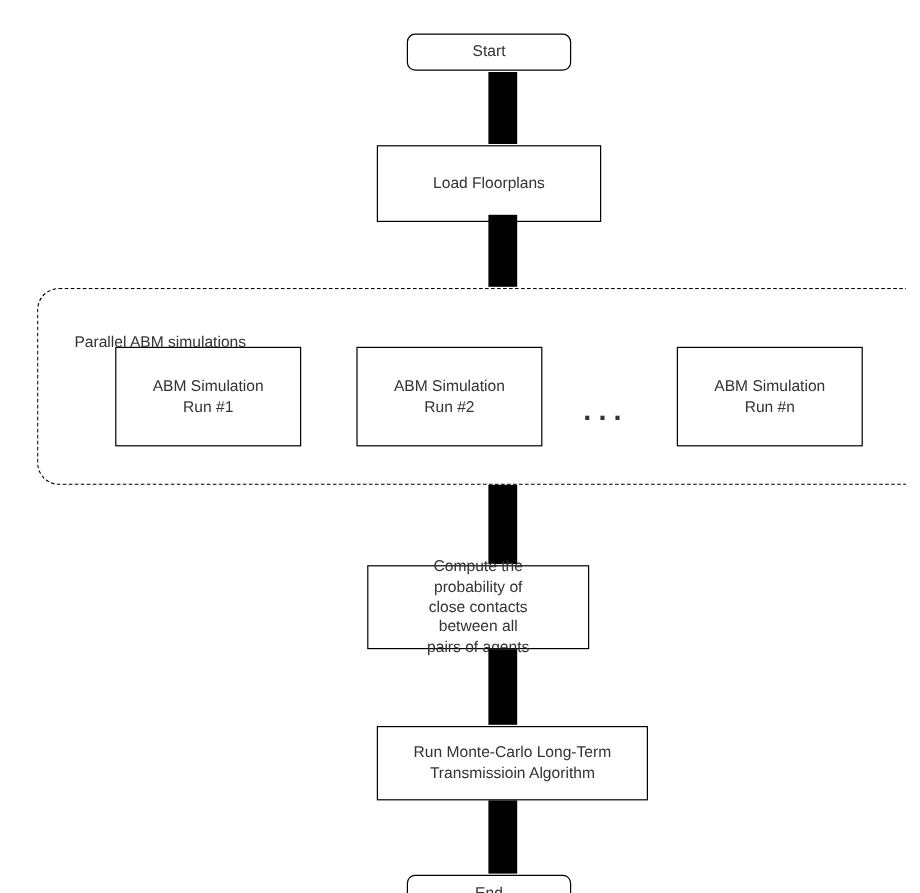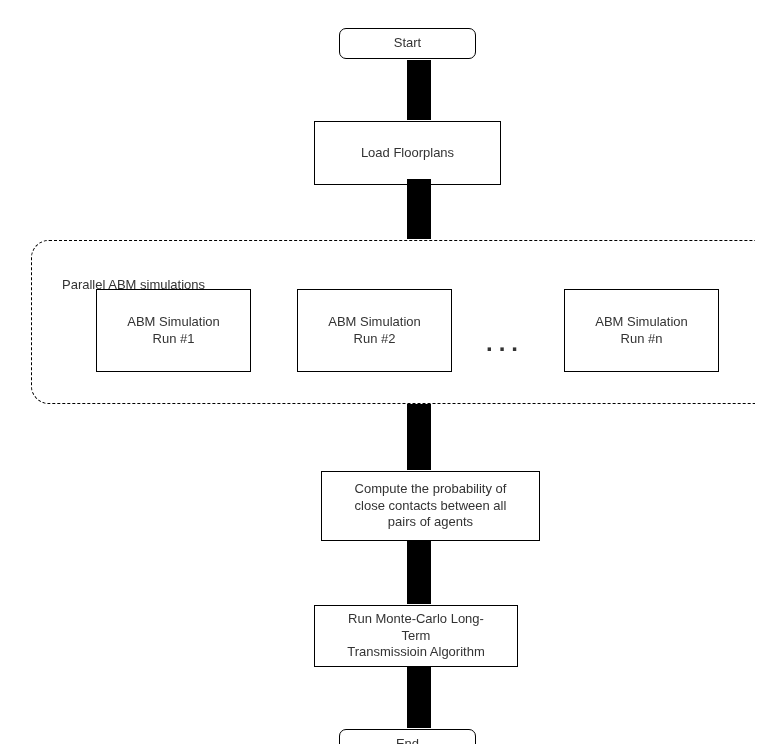--- a/index.html
+++ b/index.html
@@ -29,22 +29,22 @@
     display: flex;
     align-items: center;
     justify-content: center;
     text-align: center;
     white-space: pre-line;
   }
   .terminal { border-radius: 7px; }
   .start { left: 315px; top: 4px;  width: 137px; height: 31px; }
   .end   { left: 315px; top: 705px; width: 137px; height: 31px; }
   .load  { left: 290px; top: 97px;  width: 187px; height: 64px; }
-  .compute { left: 297px; top: 447px; width: 219px; height: 70px; }
-  .montecarlo { left: 290px; top: 581px; width: 204px; height: 62px; }
+  .compute { left: 282px; top: 447px; width: 185px; height: 70px; }
+  .montecarlo { left: 290px; top: 581px; width: 226px; height: 62px; }
 
   .group {
     position: absolute;
     left: 7px; top: 216px; width: 750px; height: 164px;
     border: 1.5px dashed var(--stroke);
     border-radius: 18px;
     background: var(--background);
   }
   .group-label {
     position: absolute;

